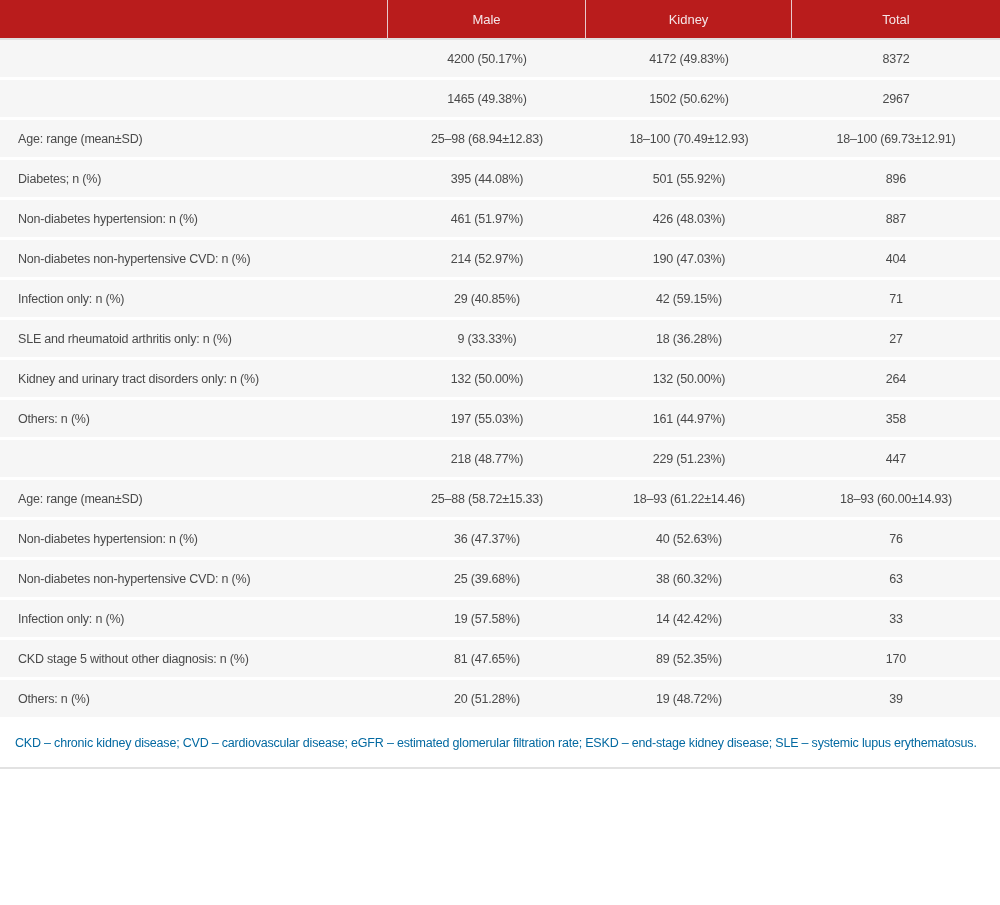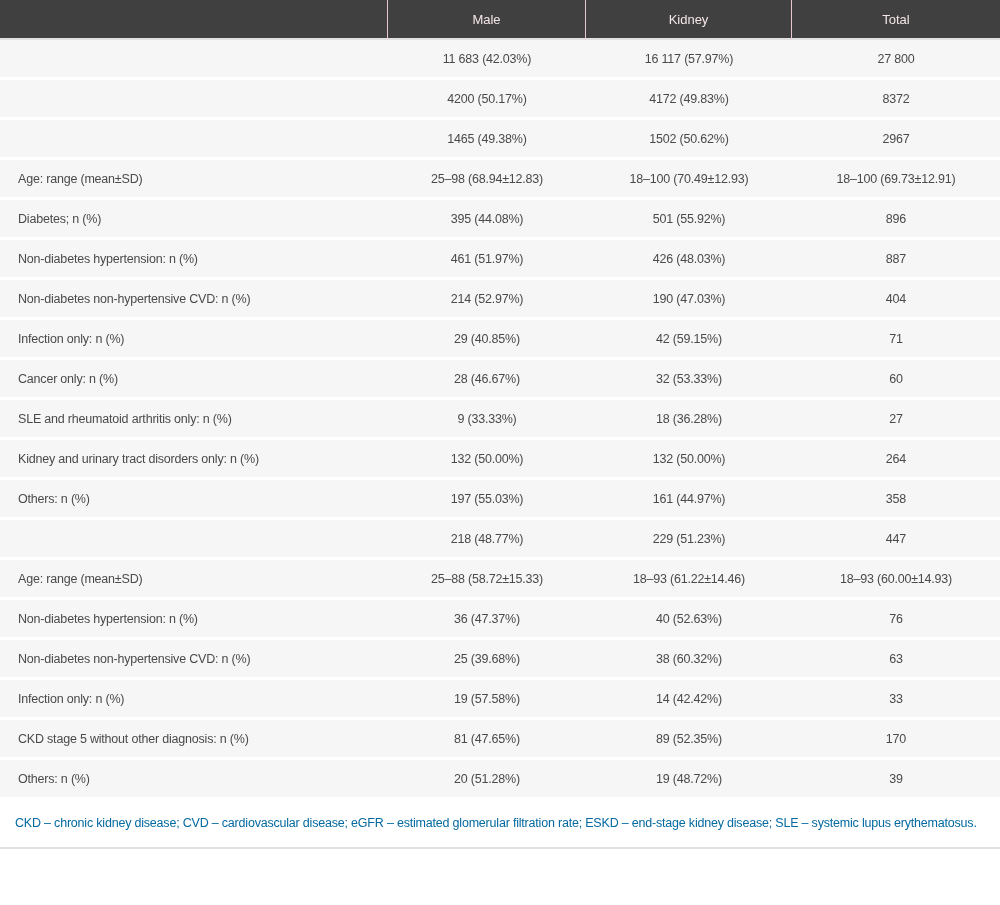--- a/index.html
+++ b/index.html
@@ -3,21 +3,21 @@
 <meta charset="utf-8">
 <style>
   html, body { margin: 0; padding: 0; background: #ffffff; }
   body { width: 1000px; height: 905px; overflow: hidden; font-family: "Liberation Sans", "DejaVu Sans", sans-serif; color: #444; }
   table { width: 1000px; border-collapse: separate; border-spacing: 0; table-layout: fixed; }
   col.c0 { width: 388px; }
   col.c1 { width: 198px; }
   col.c2 { width: 206px; }
   col.c3 { width: 208px; }
   thead th {
-    background: #404040; color: #f5e6e8; font-weight: normal; font-size: 13px;
+    background: #b91c1c; color: #f5e6e8; font-weight: normal; font-size: 13px;
     height: 38px; text-align: center; border-right: 1px solid #e8c8cc; border-bottom: 2px solid #e0e0e0;
     padding: 0;
   }
   thead th:last-child { border-right: none; }
   tbody td {
     background: #f6f6f6; height: 37px; font-size: 12.5px; color: #4a4a4a;
     border-bottom: 3px solid #ffffff; text-align: center; padding: 0; white-space: nowrap;
     letter-spacing: -0.2px;
   }
   tbody td.label { text-align: left; padding-left: 18px; }
@@ -36,26 +36,20 @@
     </colgroup>
   <thead>
     <tr>
       <th></th>
       <th>Male</th>
       <th>Kidney</th>
       <th>Total</th>
     </tr>
   </thead>
   <tbody id="tbody">
-      <tr>
-        <td class="label"></td>
-        <td>11 683 (42.03%)</td>
-        <td>16 117 (57.97%)</td>
-        <td>27 800</td>
-      </tr>
       <tr>
         <td class="label"></td>
         <td>4200 (50.17%)</td>
         <td>4172 (49.83%)</td>
         <td>8372</td>
       </tr>
       <tr>
         <td class="label"></td>
         <td>1465 (49.38%)</td>
         <td>1502 (50.62%)</td>
@@ -83,26 +77,20 @@
         <td class="label">Non-diabetes non-hypertensive CVD: n (%)</td>
         <td>214 (52.97%)</td>
         <td>190 (47.03%)</td>
         <td>404</td>
       </tr>
       <tr>
         <td class="label">Infection only: n (%)</td>
         <td>29 (40.85%)</td>
         <td>42 (59.15%)</td>
         <td>71</td>
-      </tr>
-      <tr>
-        <td class="label">Cancer only: n (%)</td>
-        <td>28 (46.67%)</td>
-        <td>32 (53.33%)</td>
-        <td>60</td>
       </tr>
       <tr>
         <td class="label">SLE and rheumatoid arthritis only: n (%)</td>
         <td>9 (33.33%)</td>
         <td>18 (36.28%)</td>
         <td>27</td>
       </tr>
       <tr>
         <td class="label">Kidney and urinary tract disorders only: n (%)</td>
         <td>132 (50.00%)</td>

